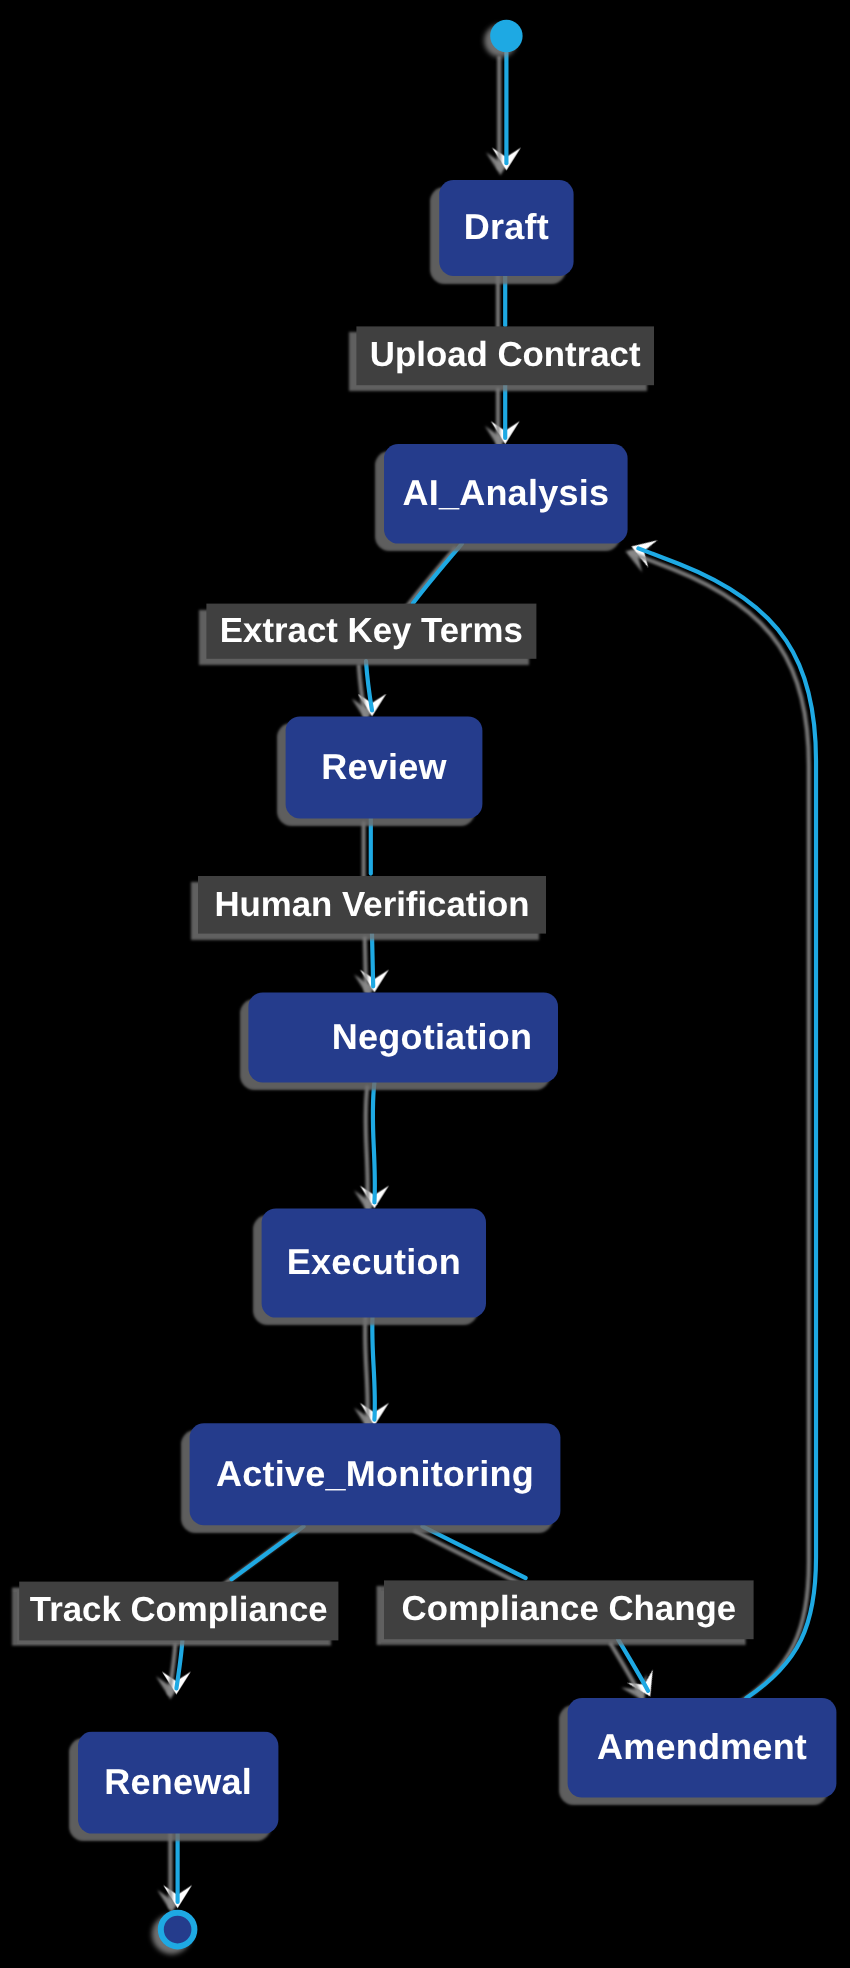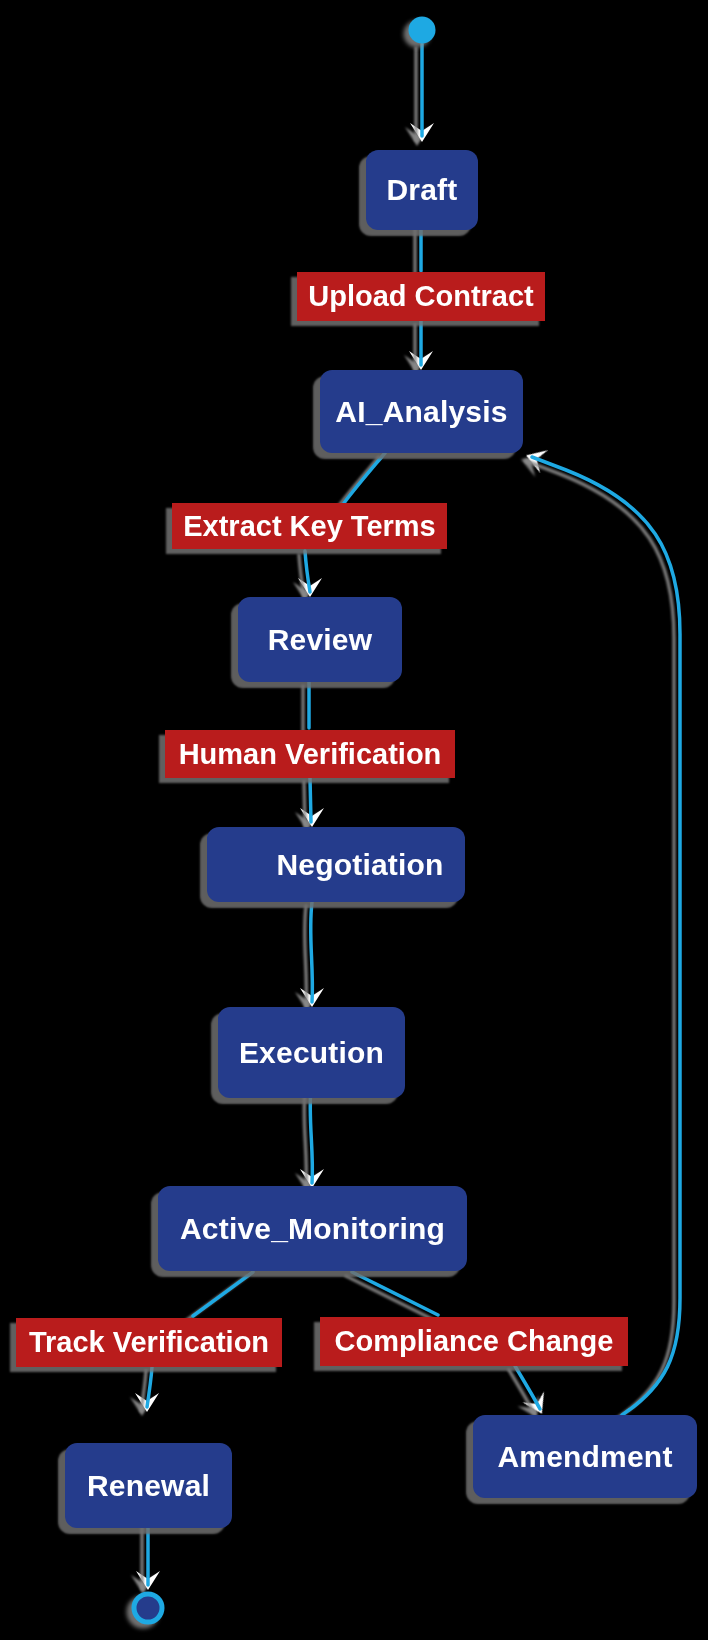--- a/index.html
+++ b/index.html
@@ -41,21 +41,21 @@
     font-size: 30px;
     font-weight: 600;
     display: flex;
     align-items: center;
     justify-content: center;
     box-shadow: -7px 6px 2px rgba(110,110,110,0.85);
     letter-spacing: 0.2px;
   }
   .edge-label {
     position: absolute;
-    background: #b91c1c;
+    background: #404040;
     color: #ffffff;
     font-size: 29px;
     font-weight: 600;
     display: flex;
     align-items: center;
     justify-content: center;
     box-shadow: -6px 5px 2px rgba(120,120,120,0.8);
     white-space: nowrap;
   }
 </style>
@@ -118,17 +118,17 @@
   <div class="node" style="left:65px; top:1413px; width:167px; height:85px;margin-top:30px;">Renewal</div>
 
   <div class="node" style="left:473px; top:1415px; width:224px; height:83px;">Amendment</div>
 
   <div class="edge-label" style="left:297px; top:272px; width:248px; height:49px;">Upload Contract</div>
 
   <div class="edge-label" style="left:172px; top:503px; width:275px; height:46px;">Extract Key Terms</div>
 
   <div class="edge-label" style="left:165px; top:730px; width:290px; height:48px;">Human Verification</div>
 
-  <div class="edge-label" style="left:16px; top:1318px; width:266px; height:49px;">Track Verification</div>
+  <div class="edge-label" style="left:16px; top:1318px; width:266px; height:49px;">Track Compliance</div>
 
   <div class="edge-label" style="left:320px; top:1317px; width:308px; height:49px;">Compliance Change</div>
 
 </div>
 
 </body></html>

